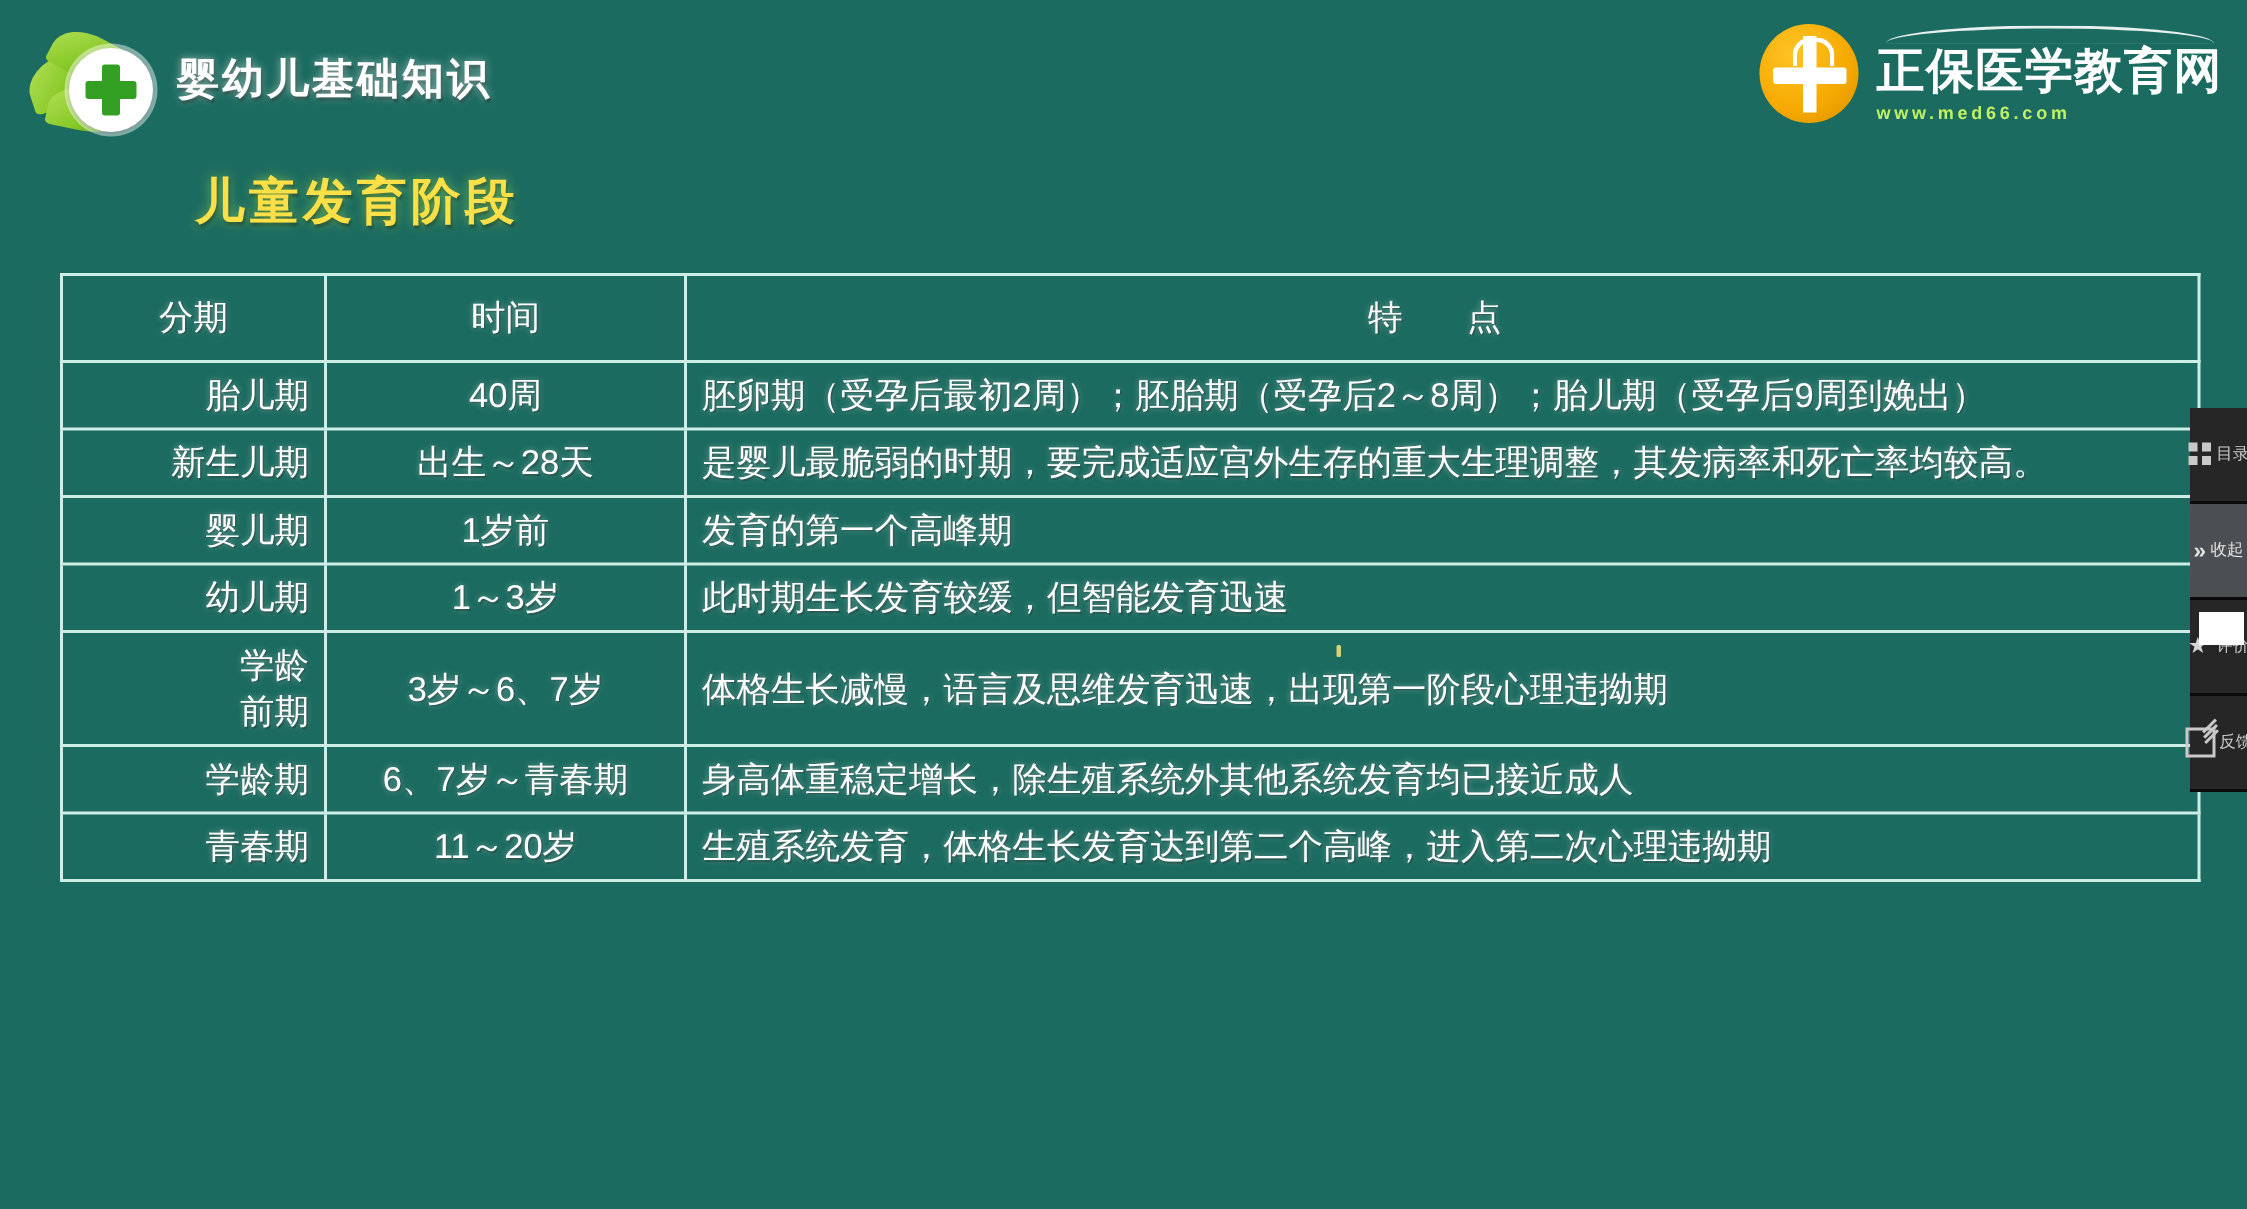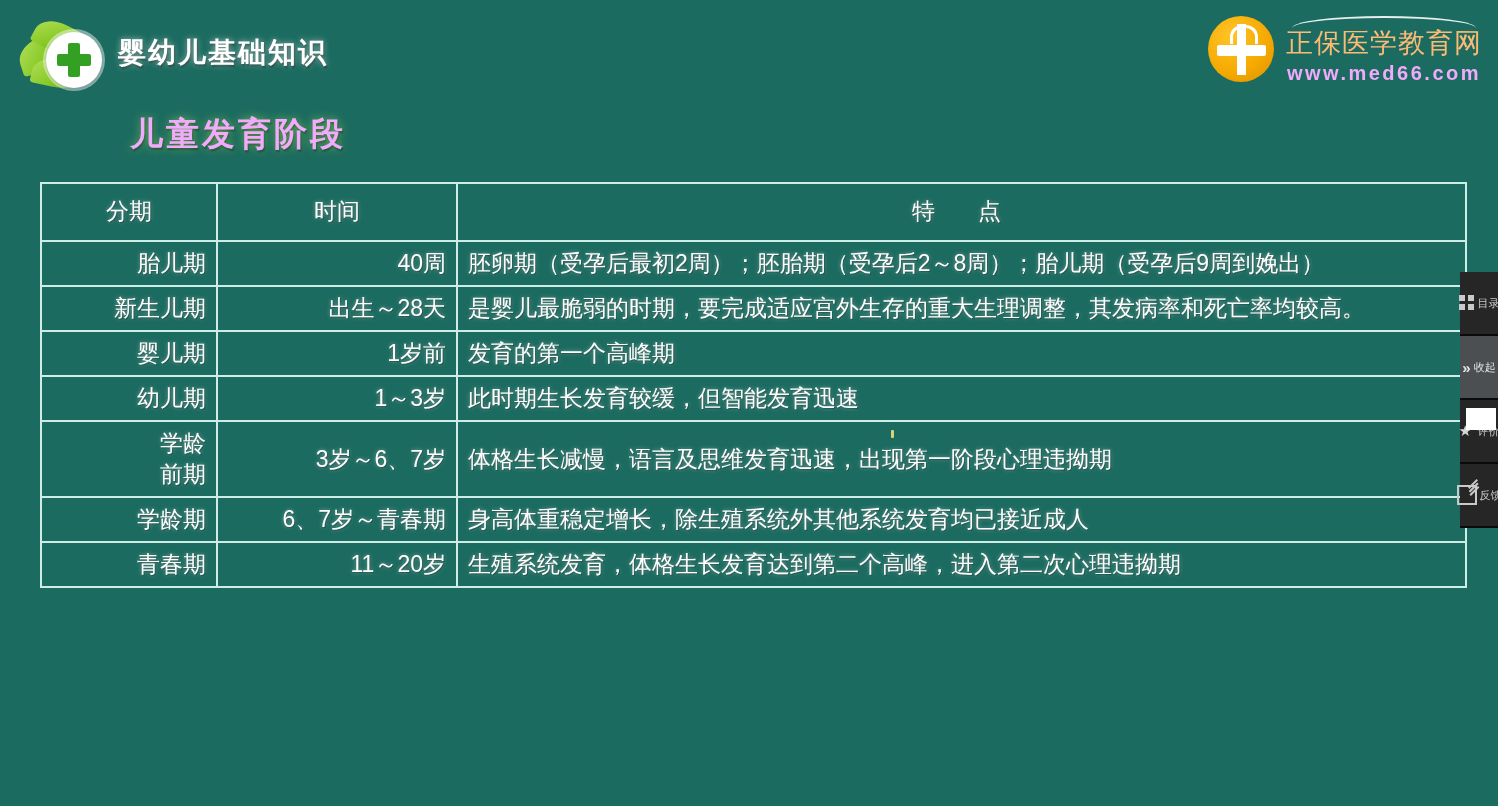--- a/index.html
+++ b/index.html
@@ -104,44 +104,43 @@
     background: transparent;
   }
   .logo-text { display: flex; flex-direction: column; line-height: 1; }
   .logo-arc {
     height: 10px;
     border-top: 2px solid rgba(255,255,255,0.9);
     border-radius: 50% / 100% 100% 0 0;
     margin: 0 6px 2px 6px;
   }
   .logo-cn {
-    font-size: 27px;
-    font-weight: normal;
-    color: #fdba74;
+    font-size: 32px;
+    font-weight: bold;
+    color: #ffffff;
     letter-spacing: 1px;
     white-space: nowrap;
   }
   .logo-url {
     margin-top: 6px;
-    font-size: 20px;
+    font-size: 12px;
     font-weight: bold;
-    color: #f0abfc;
+    color: #bef264;
     letter-spacing: 2.5px;
     white-space: nowrap;
-    text-align: center;
   }
 
   
   .slide-title {
     position: absolute;
     left: 130px;
     top: 112px;
     font-size: 33px;
     font-weight: bold;
-    color: #f0abfc;
+    color: #fde047;
     letter-spacing: 3px;
     text-shadow: 0 0 8px rgba(200,255,80,0.5), 1px 2px 2px rgba(0,0,0,0.4);
     white-space: nowrap;
   }
 
   
   .dev-table {
     position: absolute;
     left: 40px;
     top: 182px;
@@ -154,21 +153,21 @@
     border: 2px solid #cdeee6;
     color: #ffffff;
     font-size: 23px;
     line-height: 1.35;
     padding: 6px 10px;
     text-shadow: 0 0 4px rgba(255,255,255,0.4), 1px 1px 1px rgba(0,0,0,0.35);
     vertical-align: middle;
     background: #1c6b60;
   }
   .col-phase { width: 154px; text-align: right; }
-  .col-time  { width: 218px; text-align: right; }
+  .col-time  { width: 218px; text-align: center; }
   .col-feat  { text-align: left; }
   .dev-table tr.head td {
     height: 40px;
     padding: 8px 10px;
     text-align: center;
   }
   .head .feat-head { letter-spacing: 10px; }
   .cell-pad { padding-left: 14px; border-radius: 32px; }
 
   

